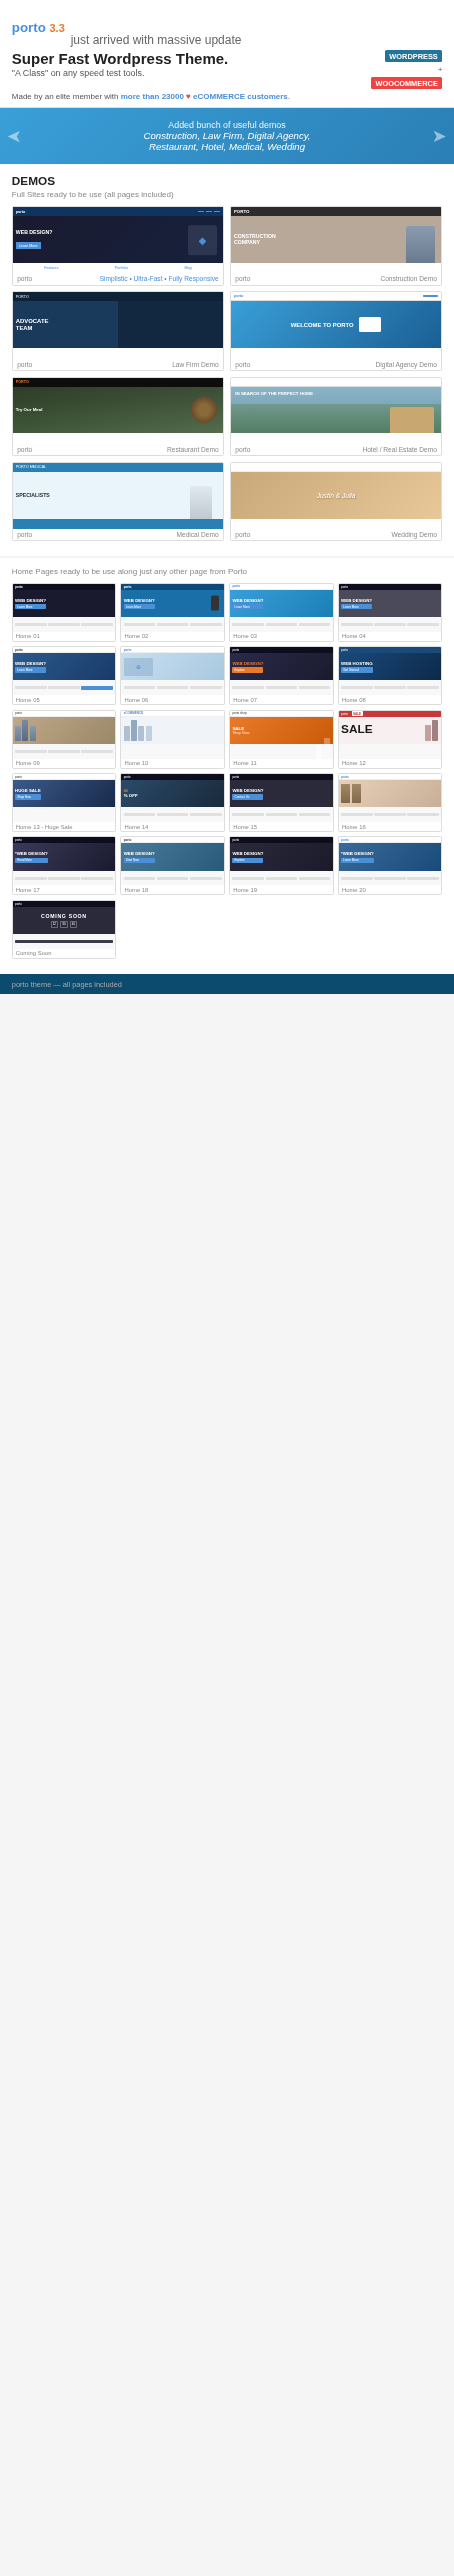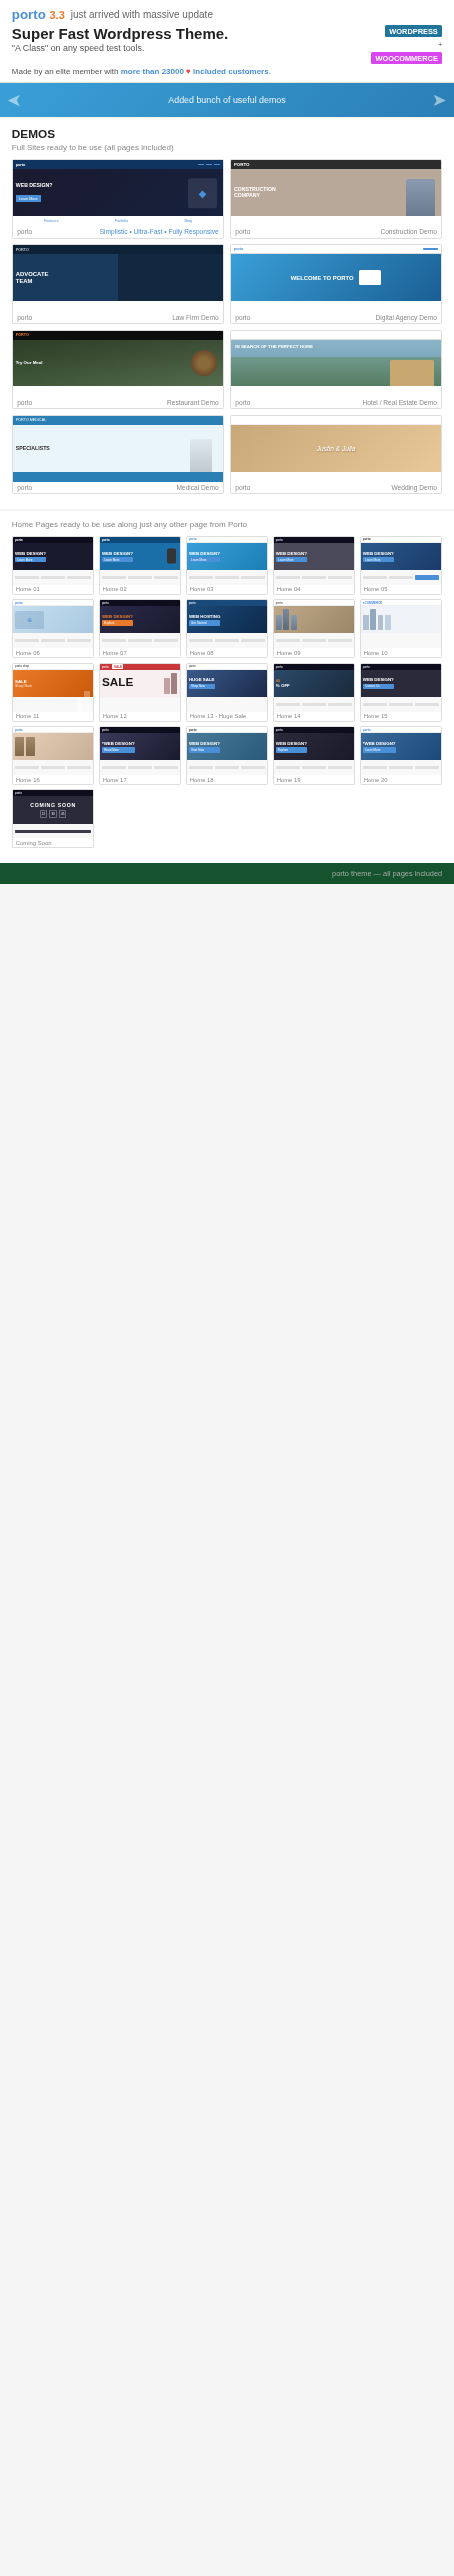--- a/index.html
+++ b/index.html
@@ -51,21 +51,21 @@
       gap: 3px;
     }
     .wp-badge, .wc-badge {
       background: #21759b;
       color: #fff;
       font-size: 7.4px;
       font-weight: bold;
       padding: 1.5px 4.4px;
       border-radius: 1.5px;
     }
-    .wc-badge { background: #d946ef; }
+    .wc-badge { background: #ef4444; }
     .header-made {
       font-size: 8px;
       color: #555;
       margin-top: 3px;
     }
     .header-made .heart { color: #e74c3c; }
     .header-made .link { color: #4a90d9; font-weight: bold; }
 
     
     .update-banner {
@@ -454,21 +454,21 @@
       text-shadow: 0.7px 0.7px 1.5px rgba(0,0,0,0.3);
     }
     .thumb-wedding .bottom-bar {
       height: 10.3px;
       background: #fff;
     }
 
     
     .home-grid {
       display: grid;
-      grid-template-columns: 1fr 1fr 1fr 1fr 1fr;
+      grid-template-columns: 1fr 1fr 1fr 1fr;
       gap: 4.4px;
       margin-bottom: 5.9px;
     }
     .home-card {
       border: 0.7px solid #ddd;
       border-radius: 1.5px;
       overflow: hidden;
       background: #f8f8f8;
     }
     .home-card-img {
@@ -593,56 +593,57 @@
       padding: 1.5px;
     }
     .product-mini {
       height: 8.9px;
       background: #e0e8f0;
       border-radius: 0.7px;
     }
 
     
     .footer-note {
-      background: #14532d;
+      background: #0c4a6e;
       padding: 5.9px 11.8px;
       font-size: 7.4px;
       color: #aaa;
-      text-align: right;
+      text-align: left;
     }
   </style>
 </head>
 <body>
 
 <div class="header">
   <div class="header-top">
     <div class="porto-logo">
       <span>porto</span>
       <span style="color:#e87a2a; font-size:11px;">3.3</span>
     </div>
-    <span style="font-size:10px; color:#666;">just arrived with massive update</span>
+    <span style="font-size:12px; color:#666;margin-top:26px;">just arrived with massive update</span>
   </div>
   <div class="header-main">
     <div class="header-left">
       <div class="header-title">Super Fast Wordpress Theme.</div>
       <div class="header-subtitle">"A Class" on any speed test tools.</div>
     </div>
     <div class="header-badges">
       <div class="wp-badge">WORDPRESS</div>
       <span style="font-size:7.4px; color:#555; text-align:center;">+</span>
       <div class="wc-badge">WOOCOMMERCE</div>
     </div>
   </div>
   <div class="header-made">
-    <span>Made by an elite member with </span><span class="link">more than 23000</span><span class="heart"> ♥ </span><span class="link">included customers</span>.
+    <span>Made by an elite member with </span><span class="link">more than 23000</span><span class="heart"> ♥ </span><span class="link">eCOMMERCE customers</span>.
   </div>
 </div>
 
 <div class="update-banner">
   <div class="update-subtitle">Added bunch of useful demos</div>
+  <div class="update-demos">Construction, Law Firm, Digital Agency,<br>Restaurant, Hotel, Medical, Wedding</div>
 </div>
 
 <div class="section">
   <div class="section-title">DEMOS</div>
   <div class="section-subtitle">Full Sites ready to be use (all pages included)</div>
 
   <div class="demo-grid">
 
     <div class="demo-card">
       <div class="demo-card-img">

